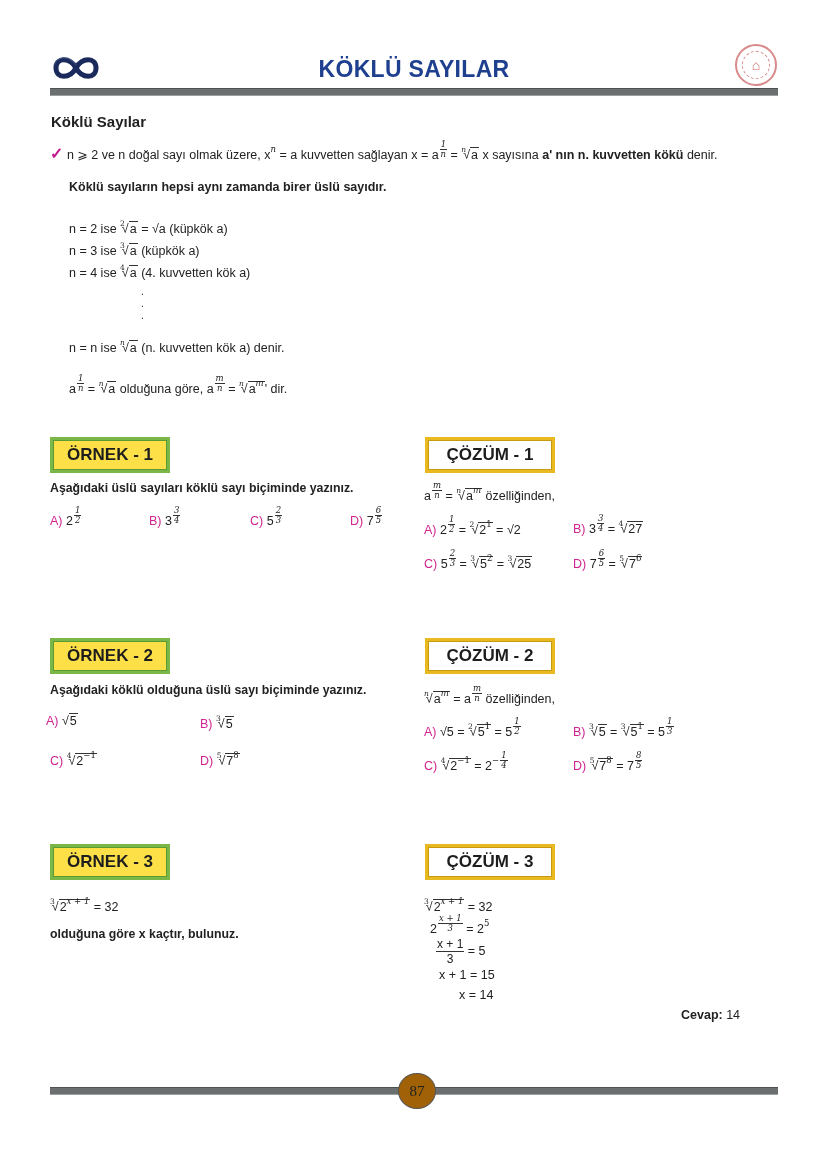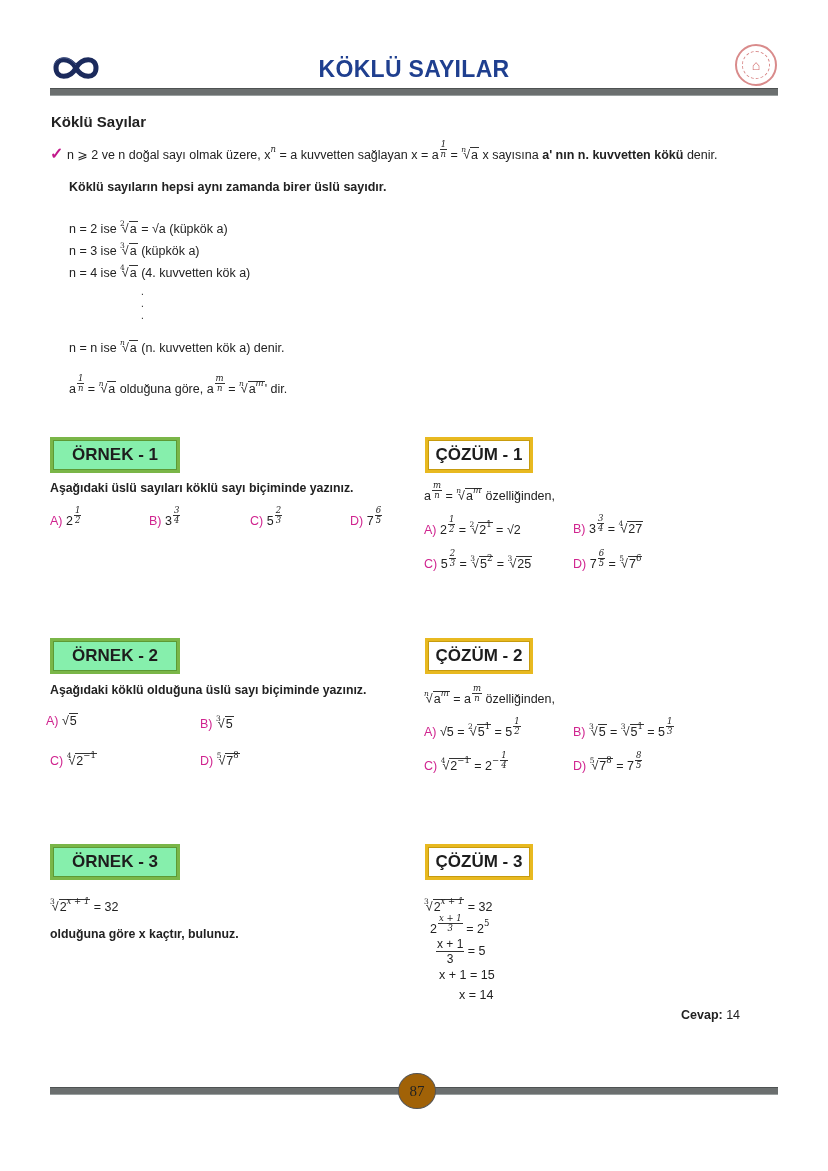--- a/index.html
+++ b/index.html
@@ -20,22 +20,22 @@
   .frac { display:inline-block; vertical-align:middle; text-align:center; font-family:"DejaVu Serif", serif; font-style:italic; font-size:8.5px; line-height:9px; margin-left:1px; }
   .frac span { display:block; }
   .frac .num { border-bottom:0.8px solid #333; padding:0 1px; }
   .sup { font-size:8.5px; vertical-align:7px; font-family:"DejaVu Serif", serif; }
   .supi { font-size:8.5px; vertical-align:7px; font-family:"DejaVu Serif", serif; font-style:italic; }
   .rootidx { font-size:7.5px; vertical-align:7px; margin-right:-3px; font-family:"DejaVu Serif", serif; }
   .rootidxi { font-size:7.5px; vertical-align:7px; margin-right:-3px; font-family:"DejaVu Serif", serif; font-style:italic; }
   .radical { border-top:1px solid #333; padding:0 1px; }
   .up { position:relative; top:-6px; }
 
-  .box-green { border:3px solid #7ab648; background:#86efac; box-shadow:0 0 0 1px #5d9a34 inset; box-sizing:border-box; width:130px; height:36px; text-align:center; font-weight:bold; font-size:17px; line-height:30px; color:#1d1d1d; }
-  .box-yellow { border:3px solid #e8b920; background:#fff; box-shadow:0 0 0 1px #c79b0e inset; box-sizing:border-box; width:108px; height:36px; text-align:center; font-weight:bold; font-size:17px; line-height:30px; color:#1d1d1d; }
+  .box-green { border:3px solid #7ab648; background:#fde047; box-shadow:0 0 0 1px #5d9a34 inset; box-sizing:border-box; width:120px; height:36px; text-align:center; font-weight:bold; font-size:17px; line-height:30px; color:#1d1d1d; }
+  .box-yellow { border:3px solid #e8b920; background:#fff; box-shadow:0 0 0 1px #c79b0e inset; box-sizing:border-box; width:130px; height:36px; text-align:center; font-weight:bold; font-size:17px; line-height:30px; color:#1d1d1d; }
   .opt { color:#d0248f; }
   .q { font-size:12.3px; font-weight:bold; color:#222; }
 
   .page-num { left:398px; top:1073px; width:38px; height:36px; border-radius:50%; background:#a16207; border:1px solid #555; box-sizing:border-box; text-align:center; line-height:34px; font-family:"Liberation Serif", serif; font-size:15px; color:#222; }
 </style>
 </head>
 <body>
 
 <div class="abs logo-inf">
   <svg width="52" height="30" viewBox="0 0 52 30">

